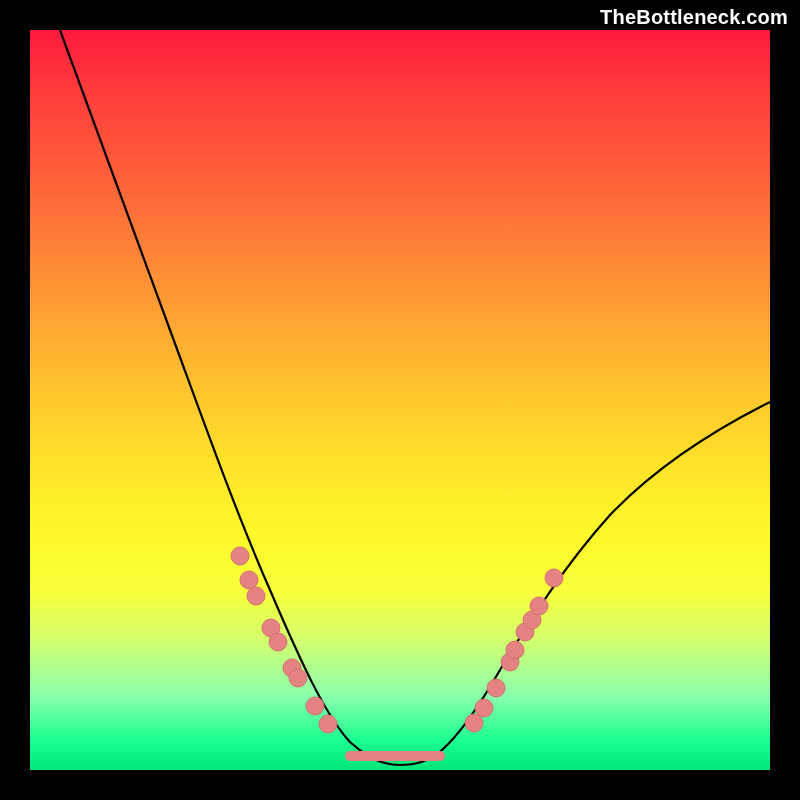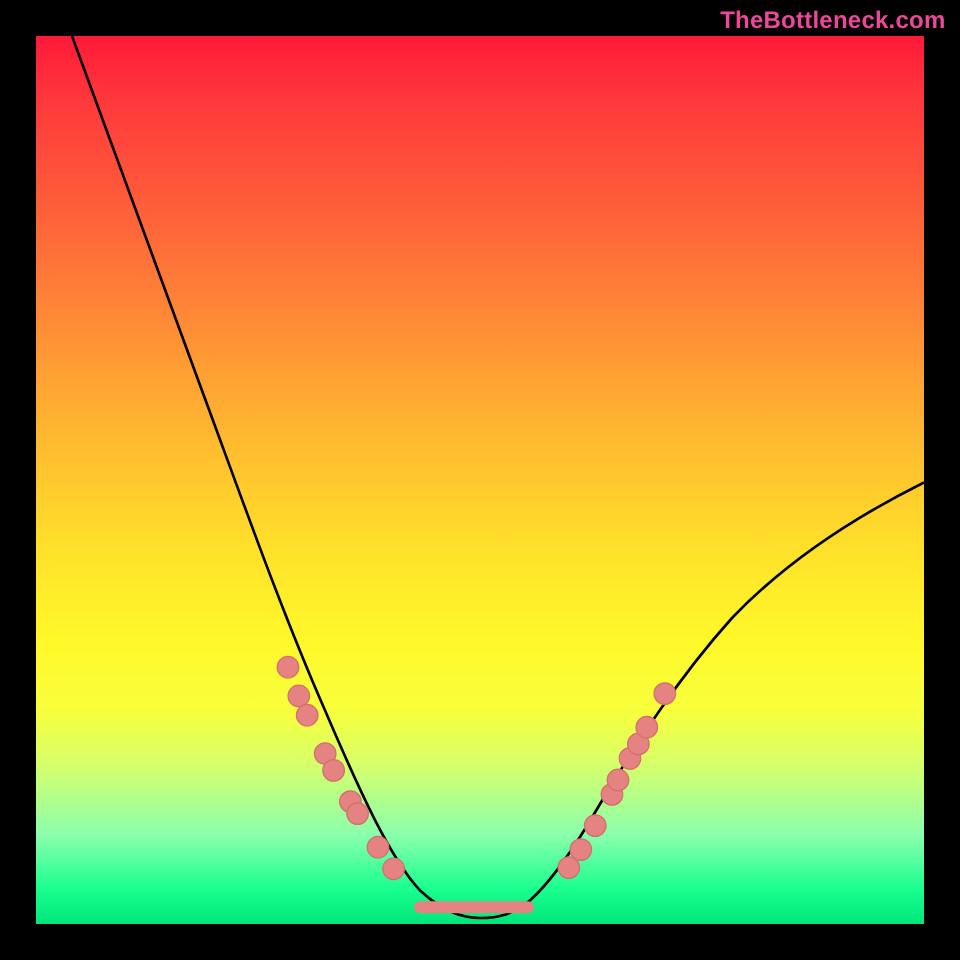--- a/index.html
+++ b/index.html
@@ -41,21 +41,21 @@
       #00e67a 100%
     );
   }
   .watermark {
     position: absolute;
     top: 6px;
     right: 12px;
     font-family: Arial, sans-serif;
     font-size: 20px;
     font-weight: bold;
-    color: #ec4899;
+    color: #ffffff;
     letter-spacing: 0.2px;
   }
   svg.curve {
     position: absolute;
     top: 0;
     left: 0;
     width: 740px;
     height: 740px;
   }
   .dot {

